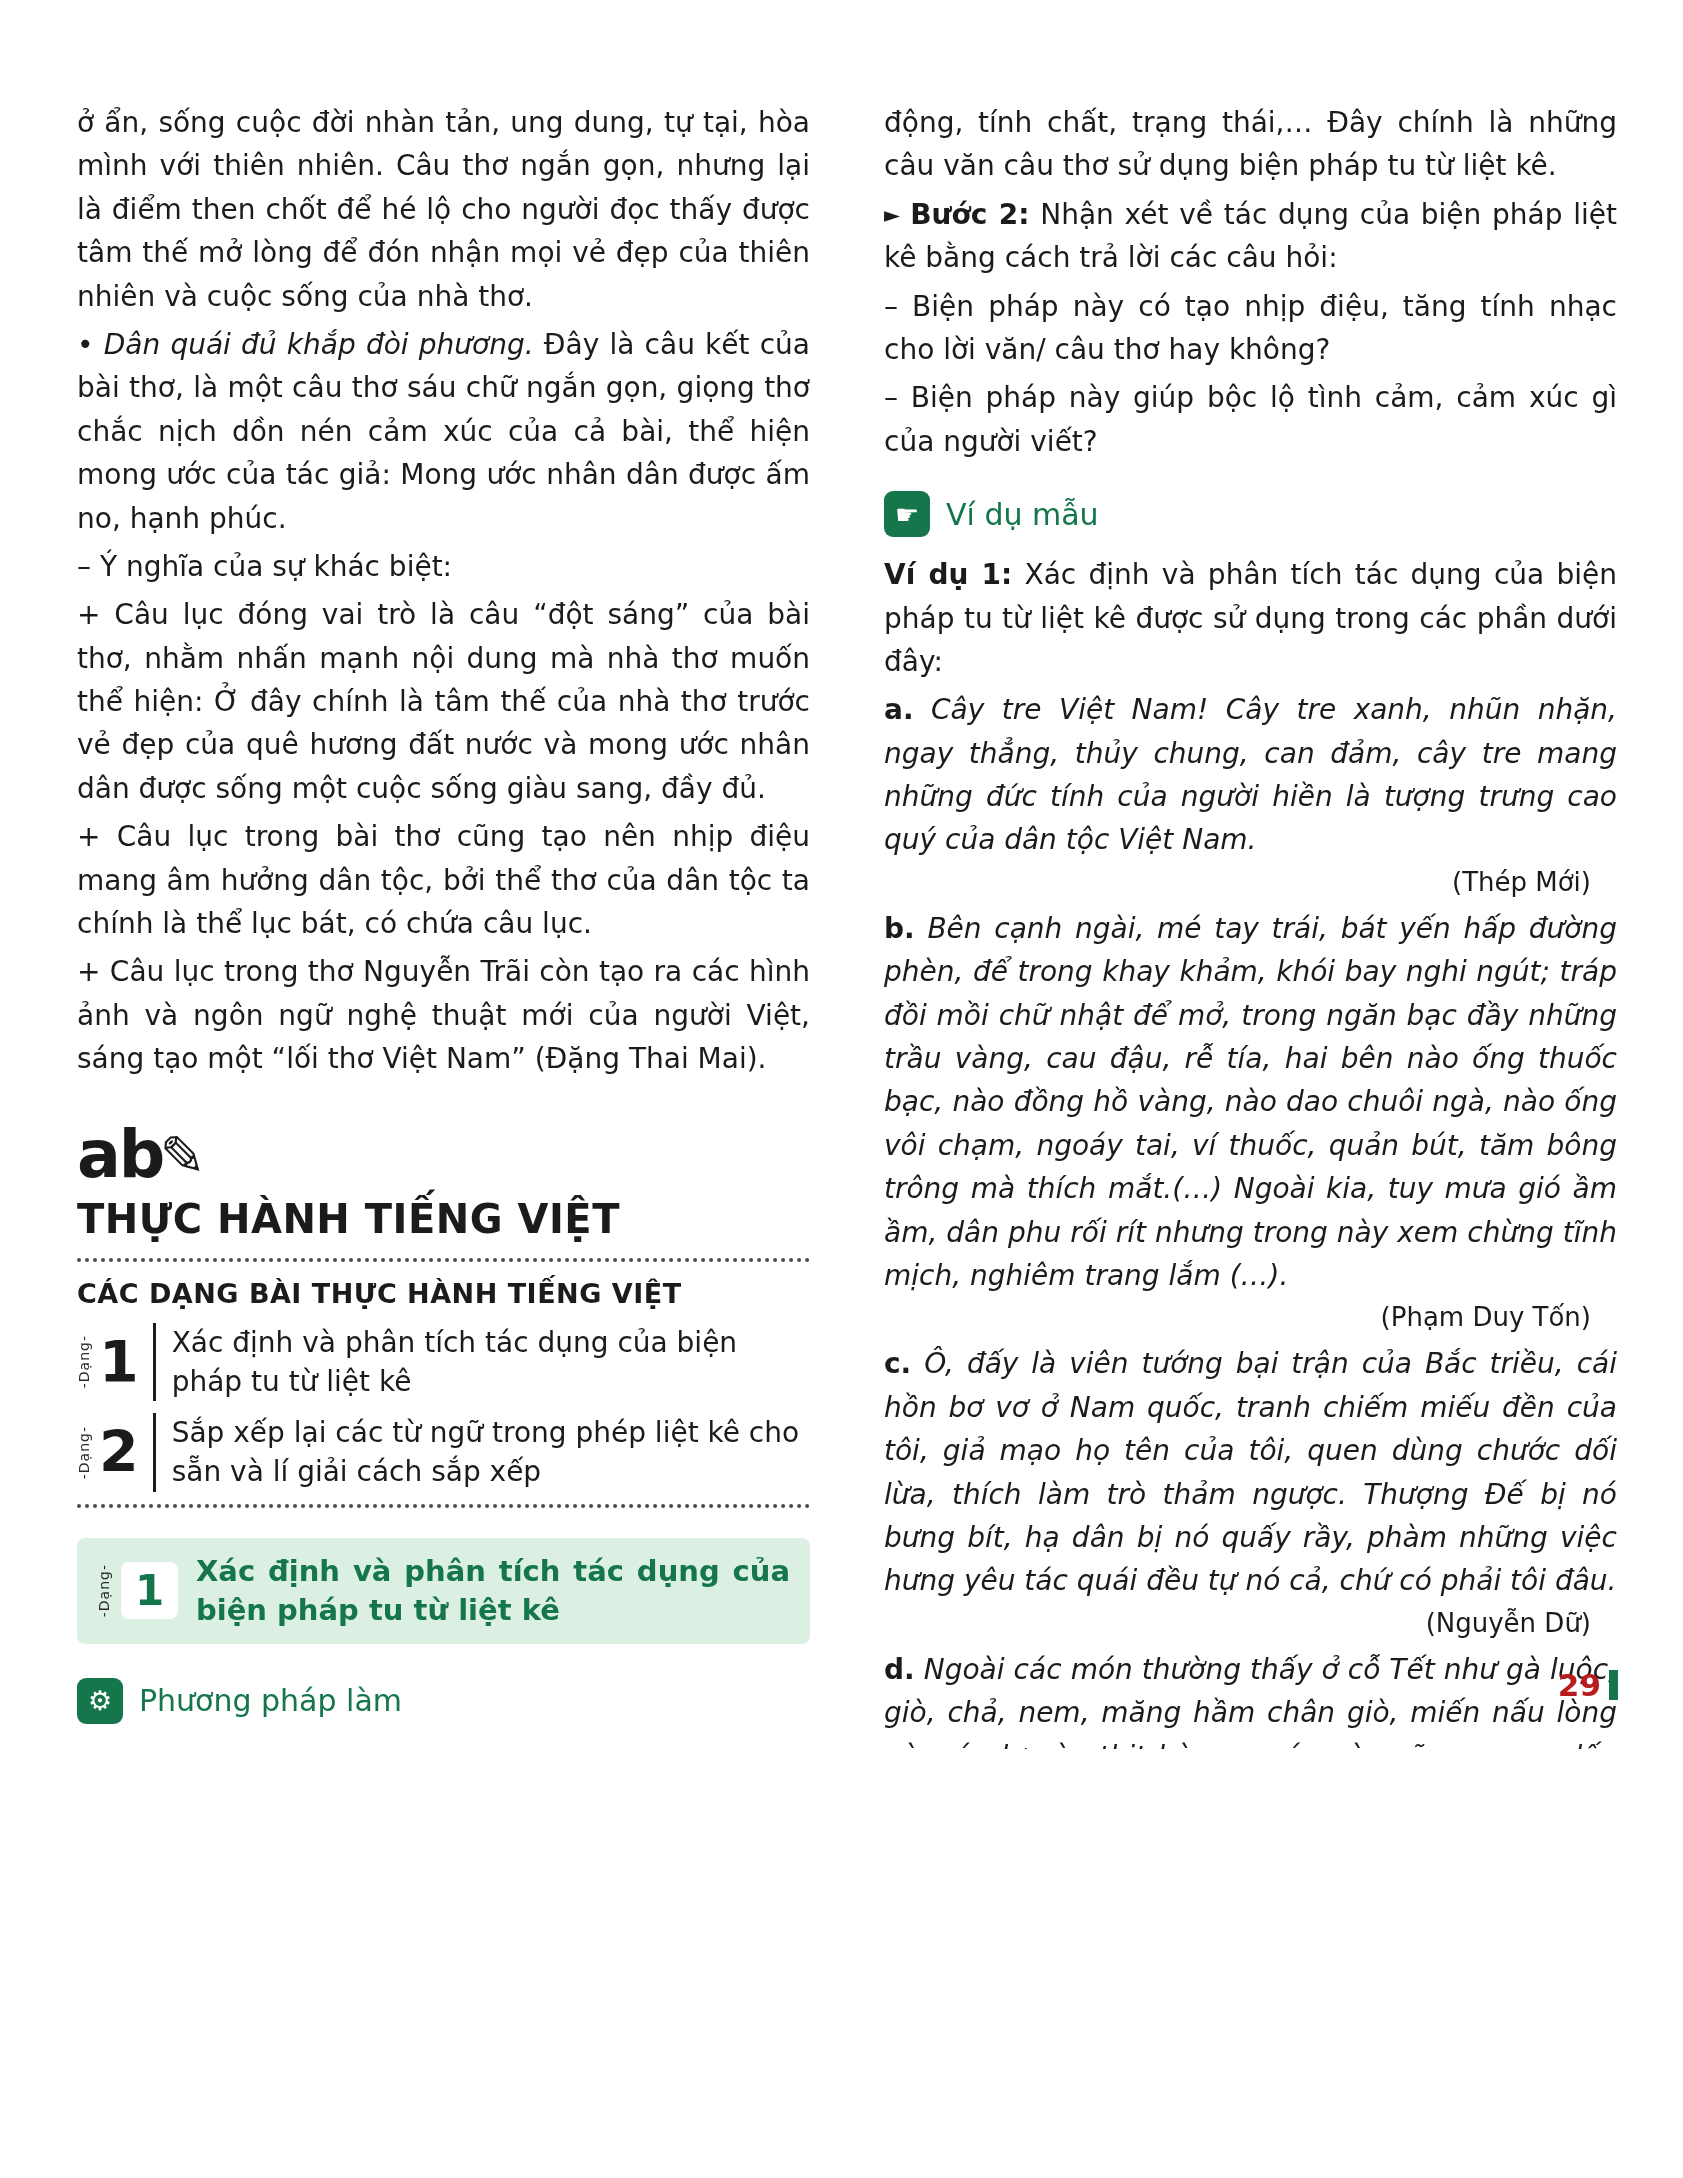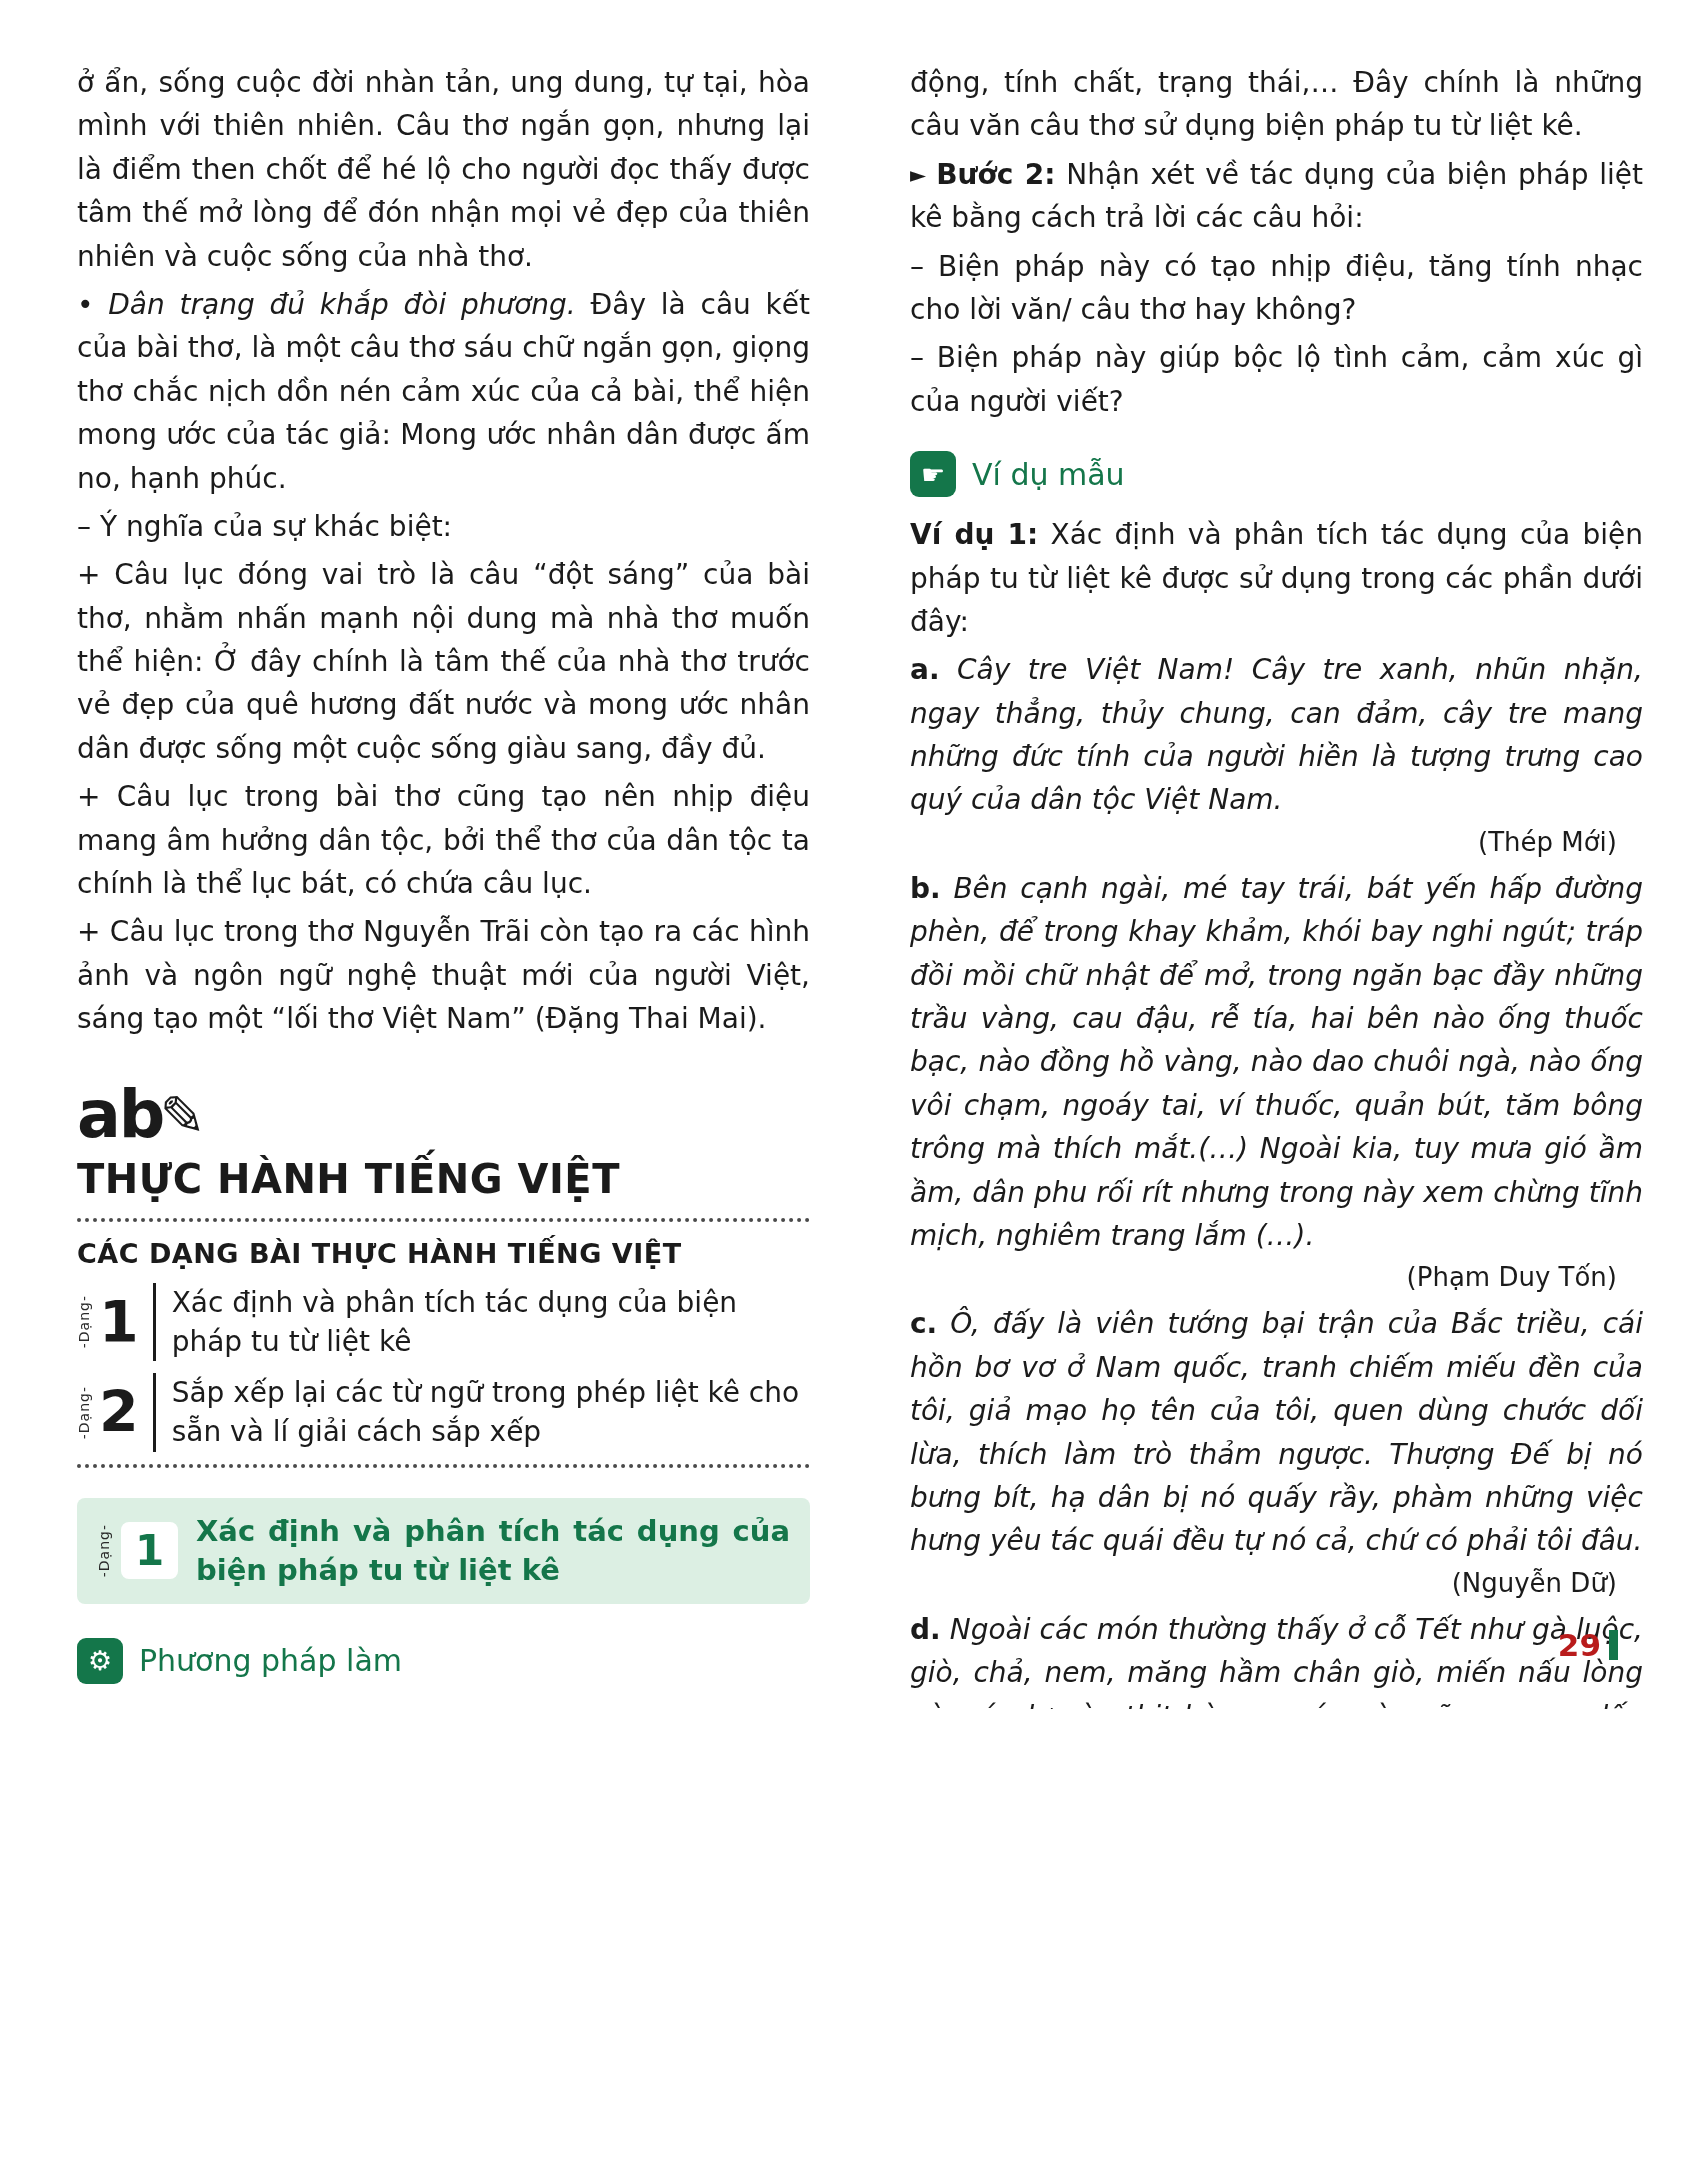--- a/index.html
+++ b/index.html
@@ -6,22 +6,23 @@
   html, body { margin: 0; padding: 0; background: #ffffff; }
   body {
     width: 1683px; height: 2178px;
     font-family: "DejaVu Sans", "Liberation Sans", sans-serif;
     color: #1b1b1b;
   }
   .page {
     position: relative;
     width: 1683px; height: 1709px;
     padding: 61px 77px 59px 77px;
-    display: flex; gap: 100px;
+    display: flex; gap: 74px;
     overflow: hidden;
+    margin-top: 40px;
   }
   .col { width: 733px; flex: 0 0 733px; }
   p.body {
     font-size: 28px; line-height: 1.55;
     text-align: justify; margin: 0 0 5px 0;
   }
   .b  { font-weight: bold; }
   .it { font-style: italic; }
   .arrow { font-size: 21px; margin-right: 10px; position: relative; top: -2px; }
   .attribution { text-align: right; font-size: 26px; margin: 2px 26px 10px 0; }
@@ -82,21 +83,21 @@
 </head>
 <body>
 
 <div class="page">
 
   <div class="col">
     <p class="body">ở ẩn, sống cuộc đời nhàn tản, ung dung, tự tại, hòa mình với thiên nhiên. Câu thơ ngắn gọn, nhưng lại là điểm then chốt để hé lộ cho người đọc thấy được tâm thế mở lòng để đón nhận mọi vẻ đẹp của thiên nhiên và cuộc sống của nhà thơ.</p>
 
     <p class="body">
       <span>•</span>
-      <span class="it">Dân trạng đủ khắp đòi phương.</span>
+      <span class="it">Dân quái đủ khắp đòi phương.</span>
       <span>Đây là câu kết của bài thơ, là một câu thơ sáu chữ ngắn gọn, giọng thơ chắc nịch dồn nén cảm xúc của cả bài, thể hiện mong ước của tác giả: Mong ước nhân dân được ấm no, hạnh phúc.</span>
     </p>
 
     <p class="body">– Ý nghĩa của sự khác biệt:</p>
     <p class="body">+ Câu lục đóng vai trò là câu “đột sáng” của bài thơ, nhằm nhấn mạnh nội dung mà nhà thơ muốn thể hiện: Ở đây chính là tâm thế của nhà thơ trước vẻ đẹp của quê hương đất nước và mong ước nhân dân được sống một cuộc sống giàu sang, đầy đủ.</p>
     <p class="body">+ Câu lục trong bài thơ cũng tạo nên nhịp điệu mang âm hưởng dân tộc, bởi thể thơ của dân tộc ta chính là thể lục bát, có chứa câu lục.</p>
     <p class="body">+ Câu lục trong thơ Nguyễn Trãi còn tạo ra các hình ảnh và ngôn ngữ nghệ thuật mới của người Việt, sáng tạo một “lối thơ Việt Nam” (Đặng Thai Mai).</p>
 
     <div class="logo">
       <span class="logo-ab">ab</span>

